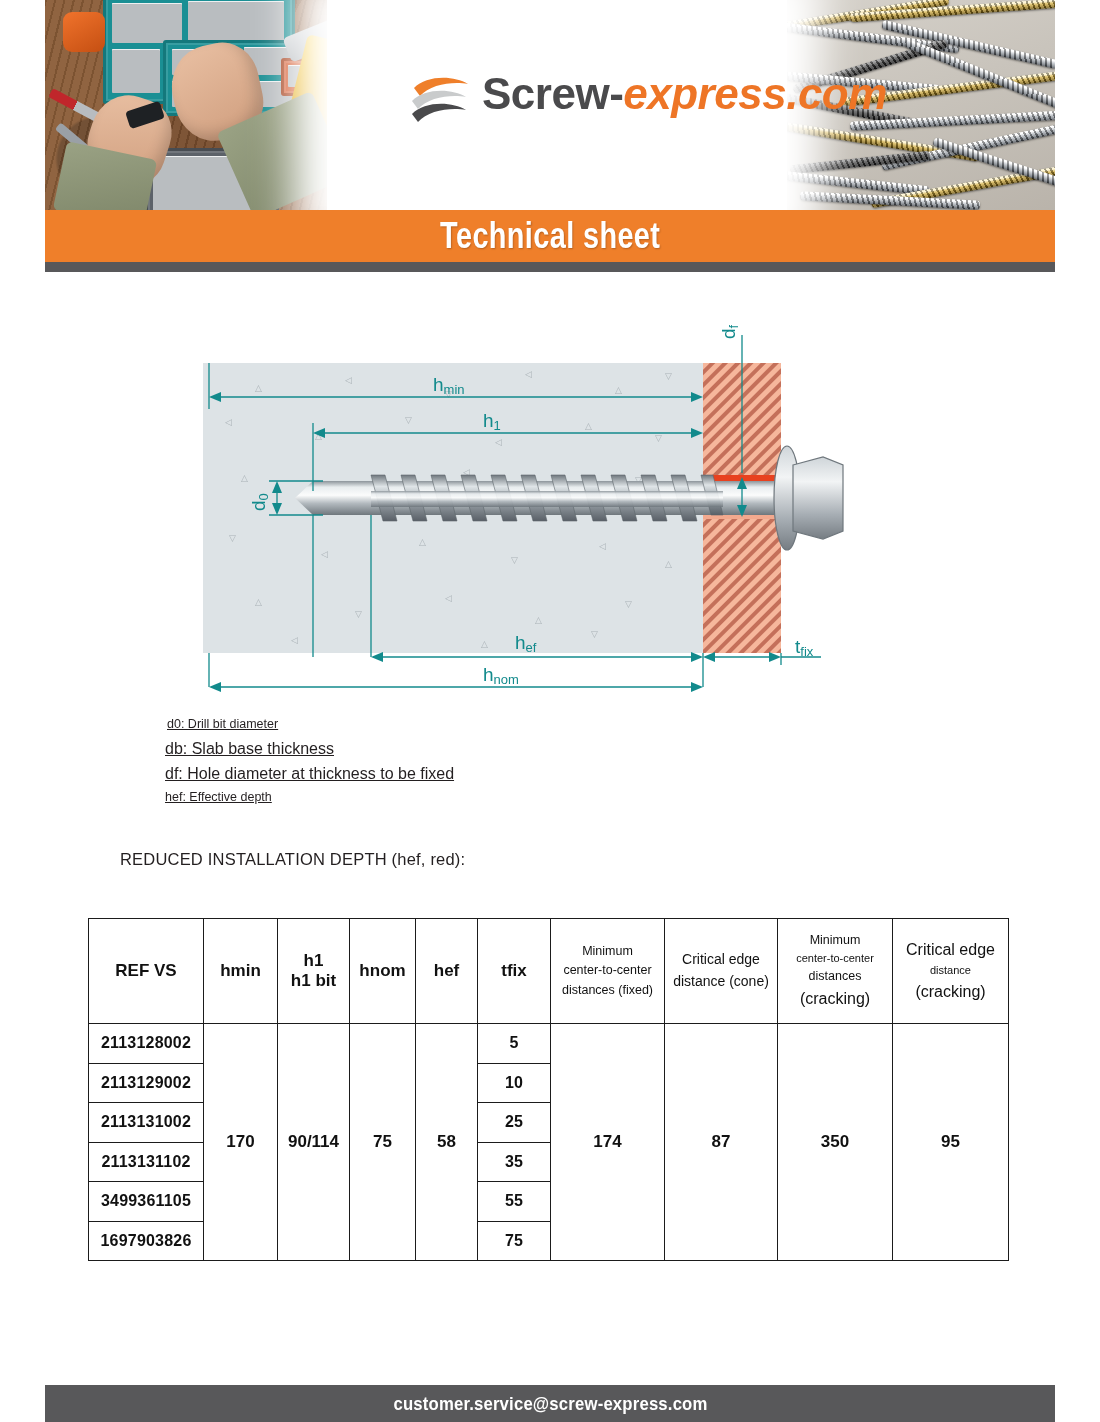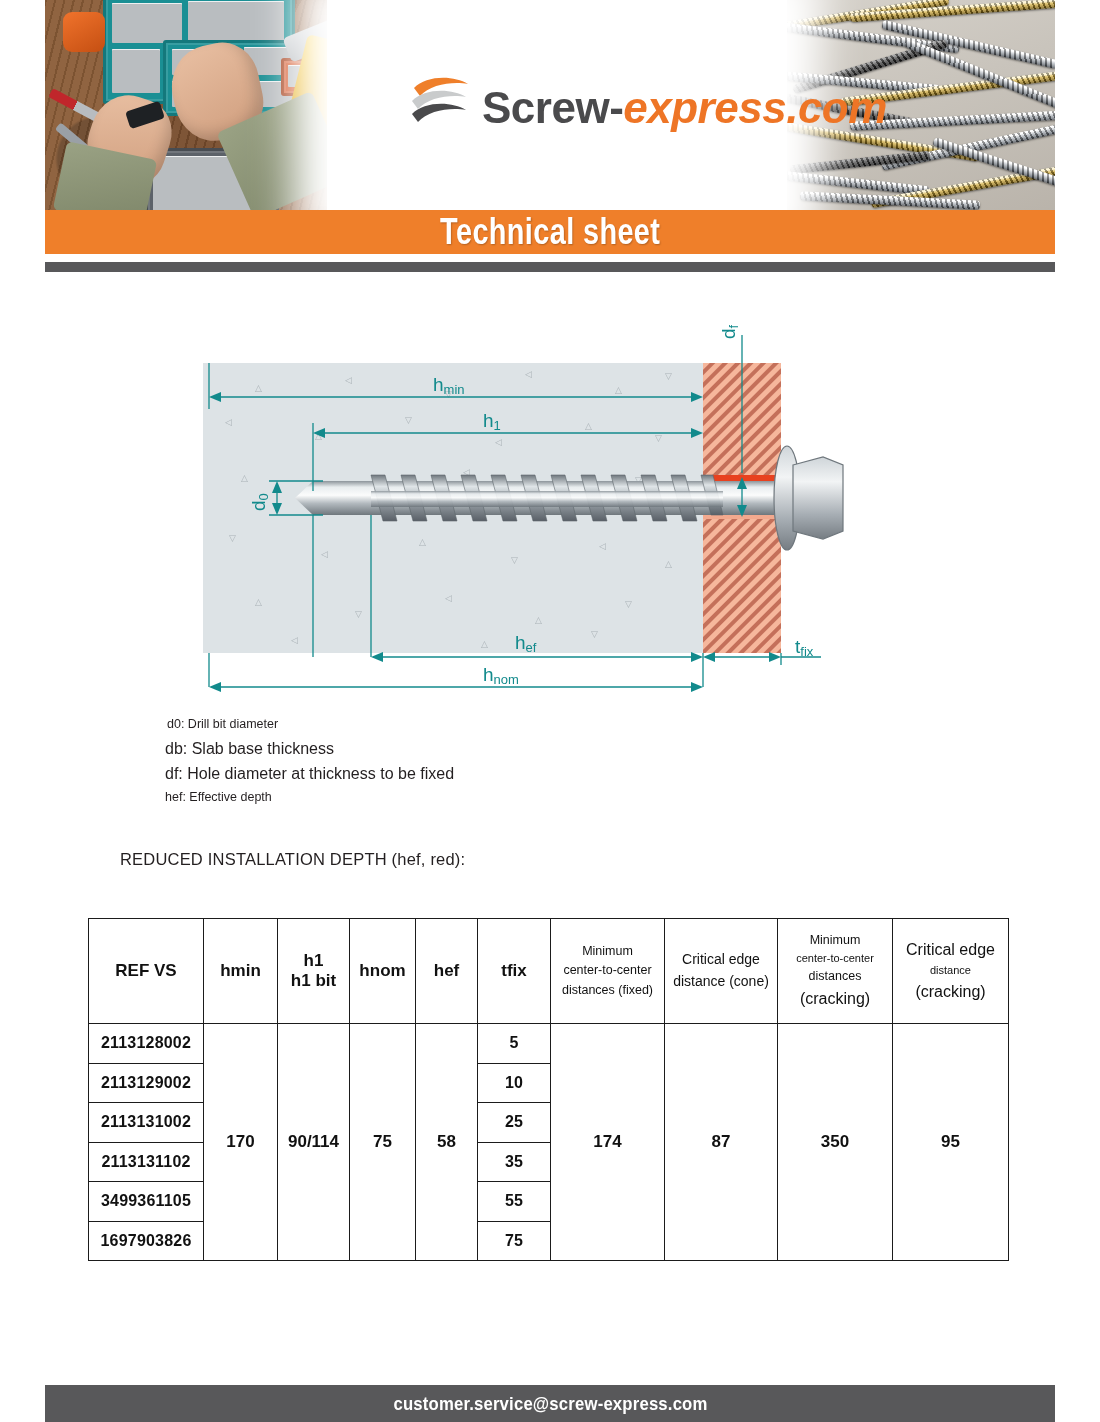--- a/index.html
+++ b/index.html
@@ -36,41 +36,41 @@
        background:linear-gradient(180deg,#ffffff 0 18%,#b9bec4 45%,#6f757c 80%,#3f4349 100%);
        box-shadow:0 1px 2px rgba(0,0,0,.45);}
   .scr.gold{background:linear-gradient(180deg,#fff5cf 0 18%,#d5b24a 45%,#8e6f18 80%,#5d4a10 100%);}
   .scr.blk{background:linear-gradient(180deg,#8d8d8d 0 15%,#464646 45%,#1c1c1c 85%);}
   .scr:after{content:"";position:absolute;inset:0;border-radius:4px;
        background:repeating-linear-gradient(72deg,rgba(0,0,0,.38) 0 2px,rgba(255,255,255,.22) 2px 5px);}
   .pile-fade{position:absolute;left:0;top:0;width:70px;height:215px;
        background:linear-gradient(90deg,#fff,rgba(255,255,255,0));}
 
   
-  .logo{position:absolute;left:365px;top:72px;display:flex;align-items:flex-end;gap:10px;}
+  .logo{position:absolute;left:365px;top:72px;display:flex;align-items:flex-start;gap:10px;}
   .logo-text{font-size:44px;font-weight:700;font-style:italic;letter-spacing:-.5px;line-height:1;}
   .logo-text .dark{color:#4a4a4c;font-style:normal;}
   .logo-text .org{color:#ee7526;}
 
   
-  .banner{position:absolute;left:45px;top:210px;width:1010px;height:44px;background:#ef7f2a;
+  .banner{position:absolute;left:45px;top:210px;width:1010px;height:52px;background:#ef7f2a;
           display:flex;align-items:center;justify-content:center;}
   .banner-text{color:#fff;font-size:37px;font-weight:700;letter-spacing:.5px;
                transform:scaleX(.78);transform-origin:center;white-space:nowrap;
                text-shadow:1px 1px 2px rgba(0,0,0,.25);}
   .bar-grey{position:absolute;left:45px;top:262px;width:1010px;height:10px;background:#58585a;}
 
   
   .diagram{position:absolute;left:195px;top:305px;width:680px;height:410px;}
   .dg-svg{position:absolute;left:0;top:0;}
 
   
   .legend{position:absolute;left:120px;top:718px;width:860px;height:96px;}
   .lg-col{position:absolute;top:0;}
-  .lg-left{left:45px;}
+  .lg-left{left:45px;text-decoration:underline;}
   .lg-right{left:465px;}
   .lg-row{line-height:1.0;white-space:nowrap;color:#231f20;}
   .lg-sm{font-size:12.5px;margin:0 0 10px 0;}
   .lg-lg{font-size:16px;margin:0 0 9px 0;}
   .lg-left .lg-sm:first-child{margin-left:2px;}
   .lg-right .lg-sm{margin-left:14px;}
 
   
   .sec-title{position:absolute;left:120px;top:850px;font-size:16.5px;color:#231f20;letter-spacing:.2px;}
 

